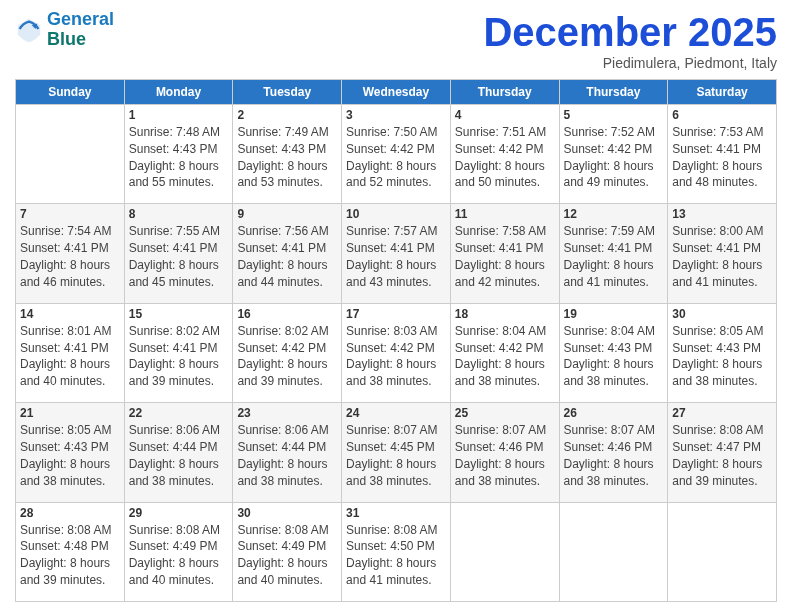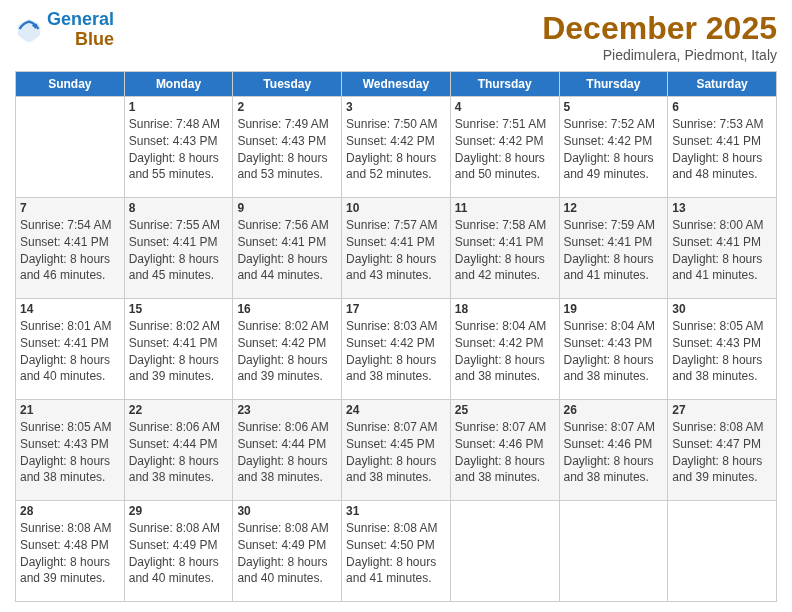--- a/index.html
+++ b/index.html
@@ -26,36 +26,35 @@
     .logo {
       display: flex;
       align-items: center;
       gap: 4px;
     }
     .logo-text {
       font-size: 18px;
       font-weight: bold;
       color: #333;
       line-height: 1.1;
-      text-align: right;
     }
     .logo-text span {
       color: #1a7abf;
     }
     .logo-icon {
       width: 28px;
       height: 28px;
     }
     .title-block {
       text-align: right;
     }
     .month-title {
-      font-size: 32px;
+      font-size: 40px;
       font-weight: bold;
-      color: #a16207;
+      color: #1d4ed8;
     }
     .subtitle {
       font-size: 14px;
       color: #555;
     }
     .calendar {
       flex: 1;
       border: 1px solid #ccc;
       border-collapse: collapse;
       width: 100%;
@@ -104,21 +103,21 @@
 <div class="page">
   <div class="header">
     <div class="logo">
       <svg class="logo-icon" viewBox="0 0 30 30">
         <path d="M15 3 L27 10 L27 20 Q20 27 15 28 Q10 27 3 20 L3 10 Z" fill="#2a76c6" opacity="0.15"></path>
         <path d="M5 14 Q8 8 15 6 Q22 8 25 14" fill="none" stroke="#2a76c6" stroke-width="2.5"></path>
         <path d="M18 10 L24 8 L22 14" fill="#2a76c6"></path>
       </svg>
       <div class="logo-text">
         <div><span>General</span></div>
-        <div><span style="color:#a16207">Blue</span></div>
+        <div><span style="color:#0f766e">Blue</span></div>
       </div>
     </div>
     <div class="title-block">
       <div class="month-title">December 2025</div>
       <div class="subtitle">Piedimulera, Piedmont, Italy</div>
     </div>
   </div>
 
   <table class="calendar">
     <thead>

